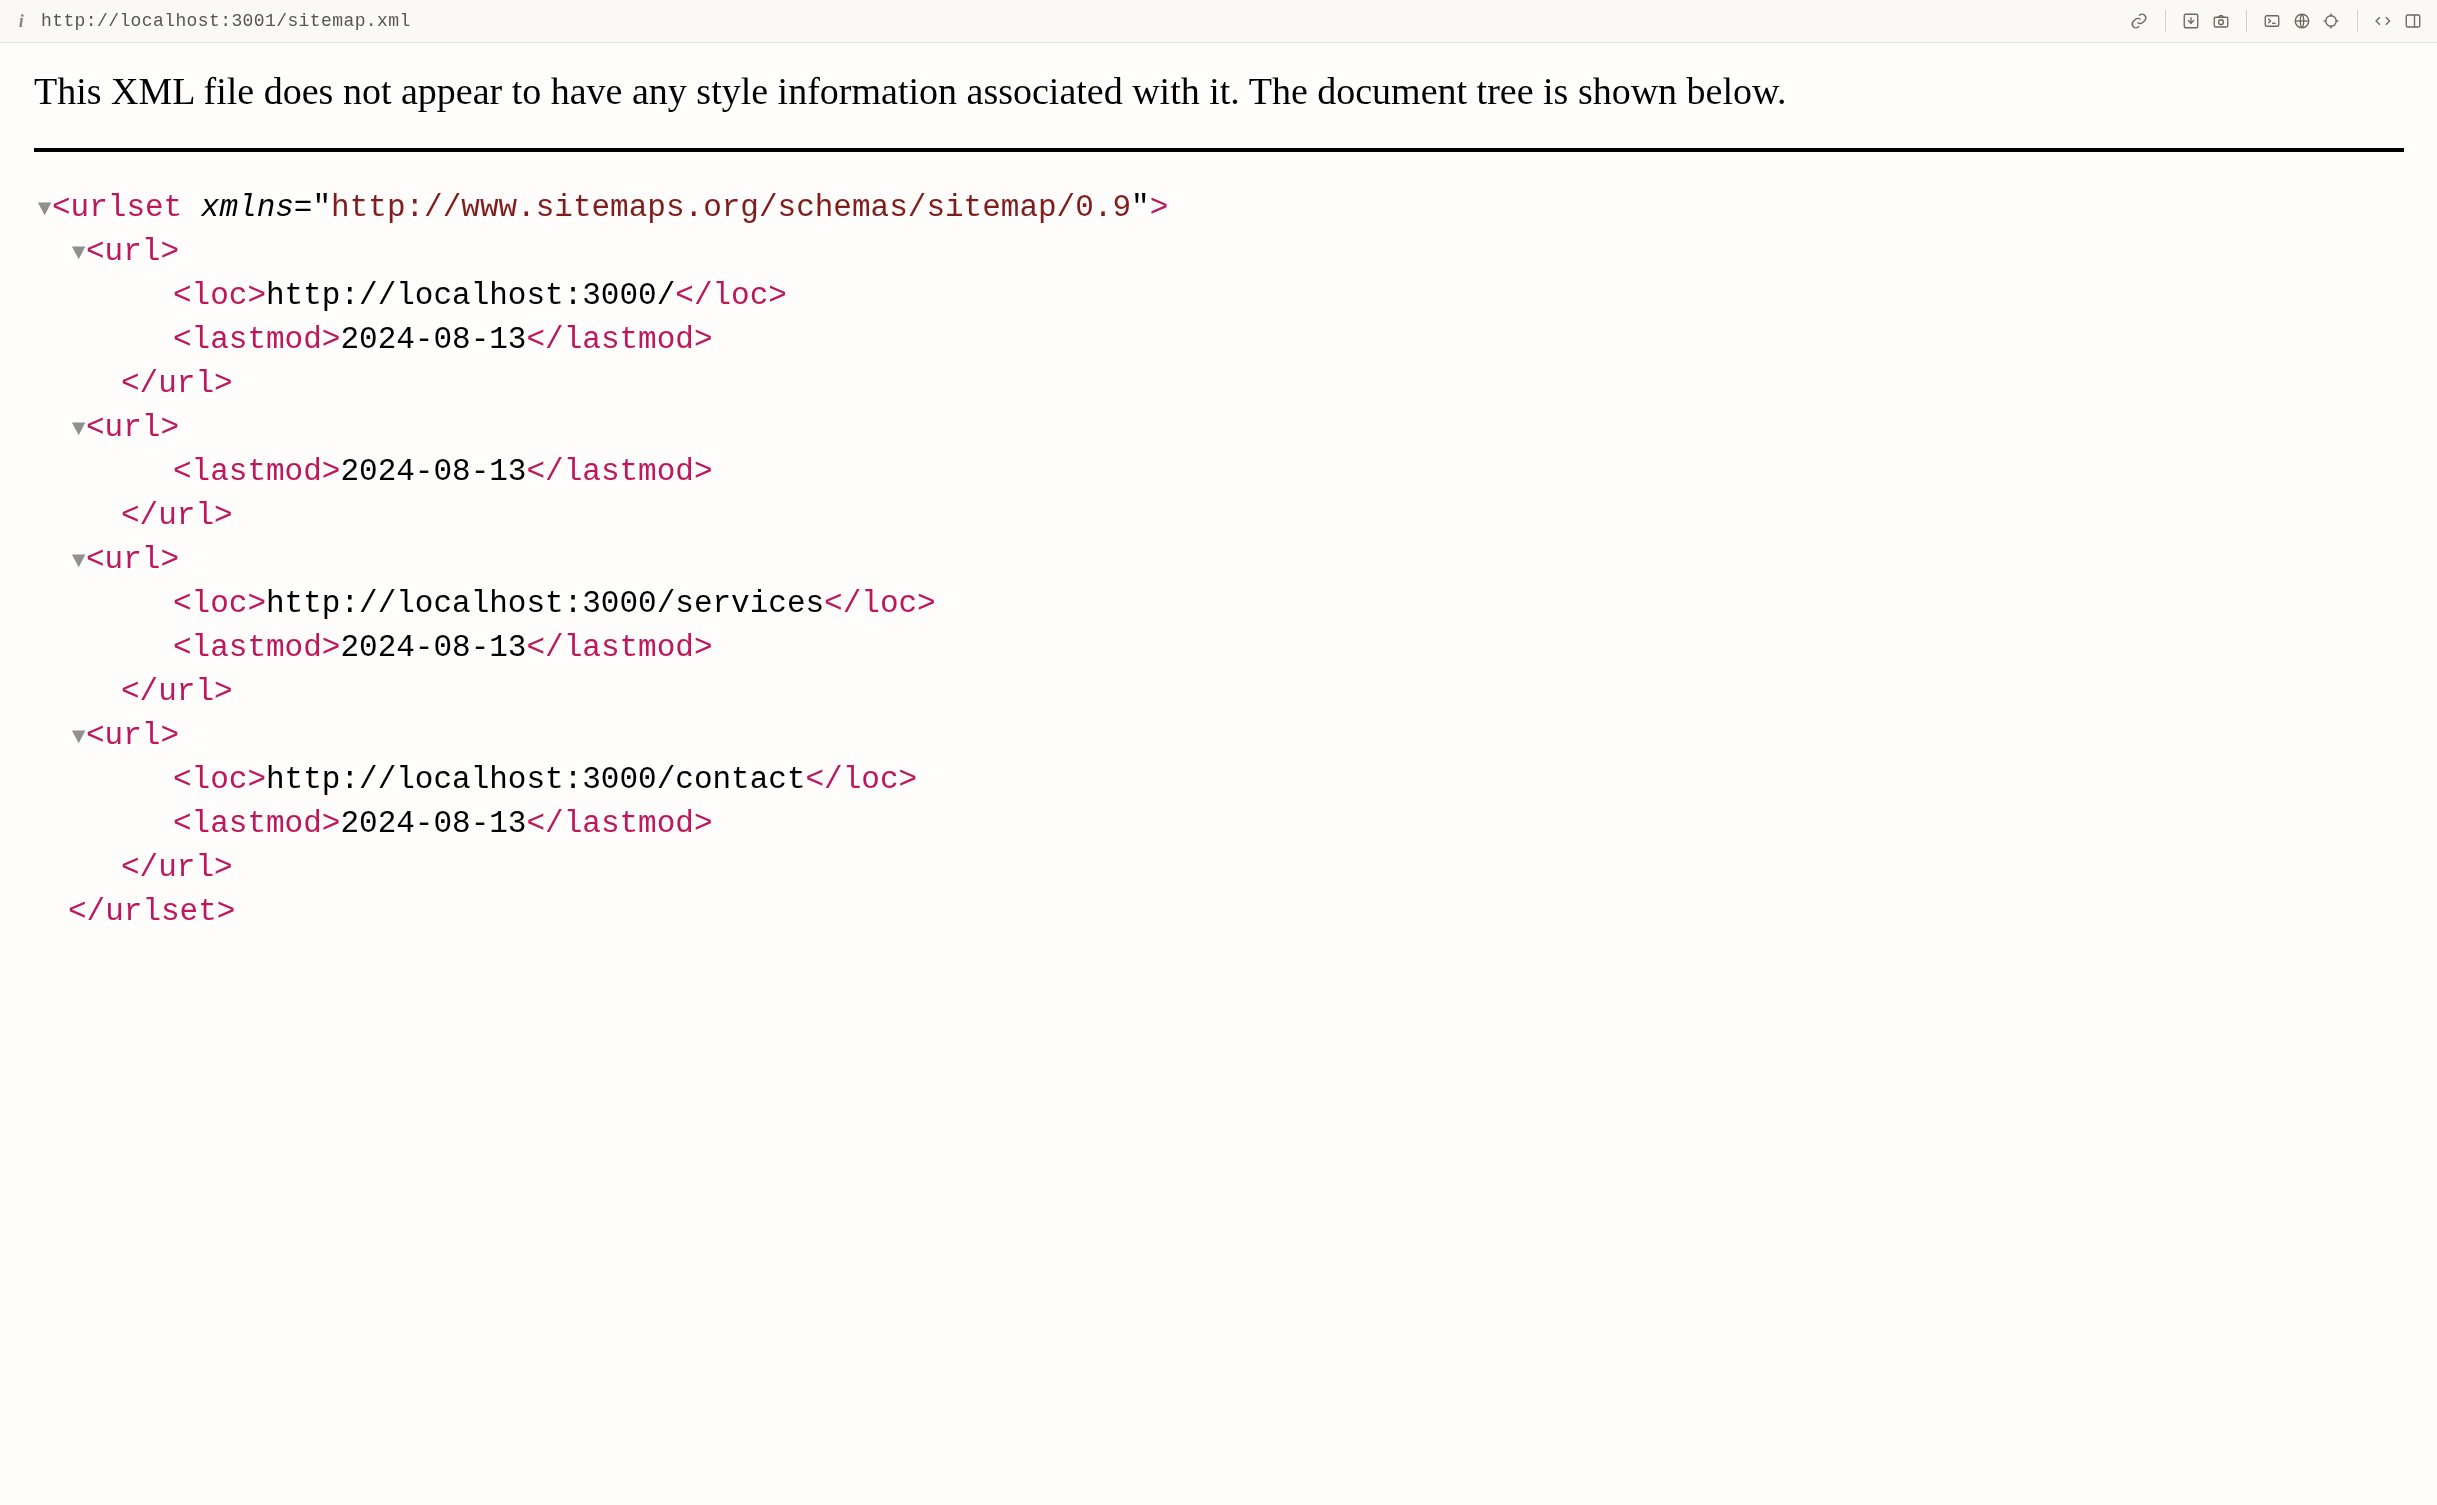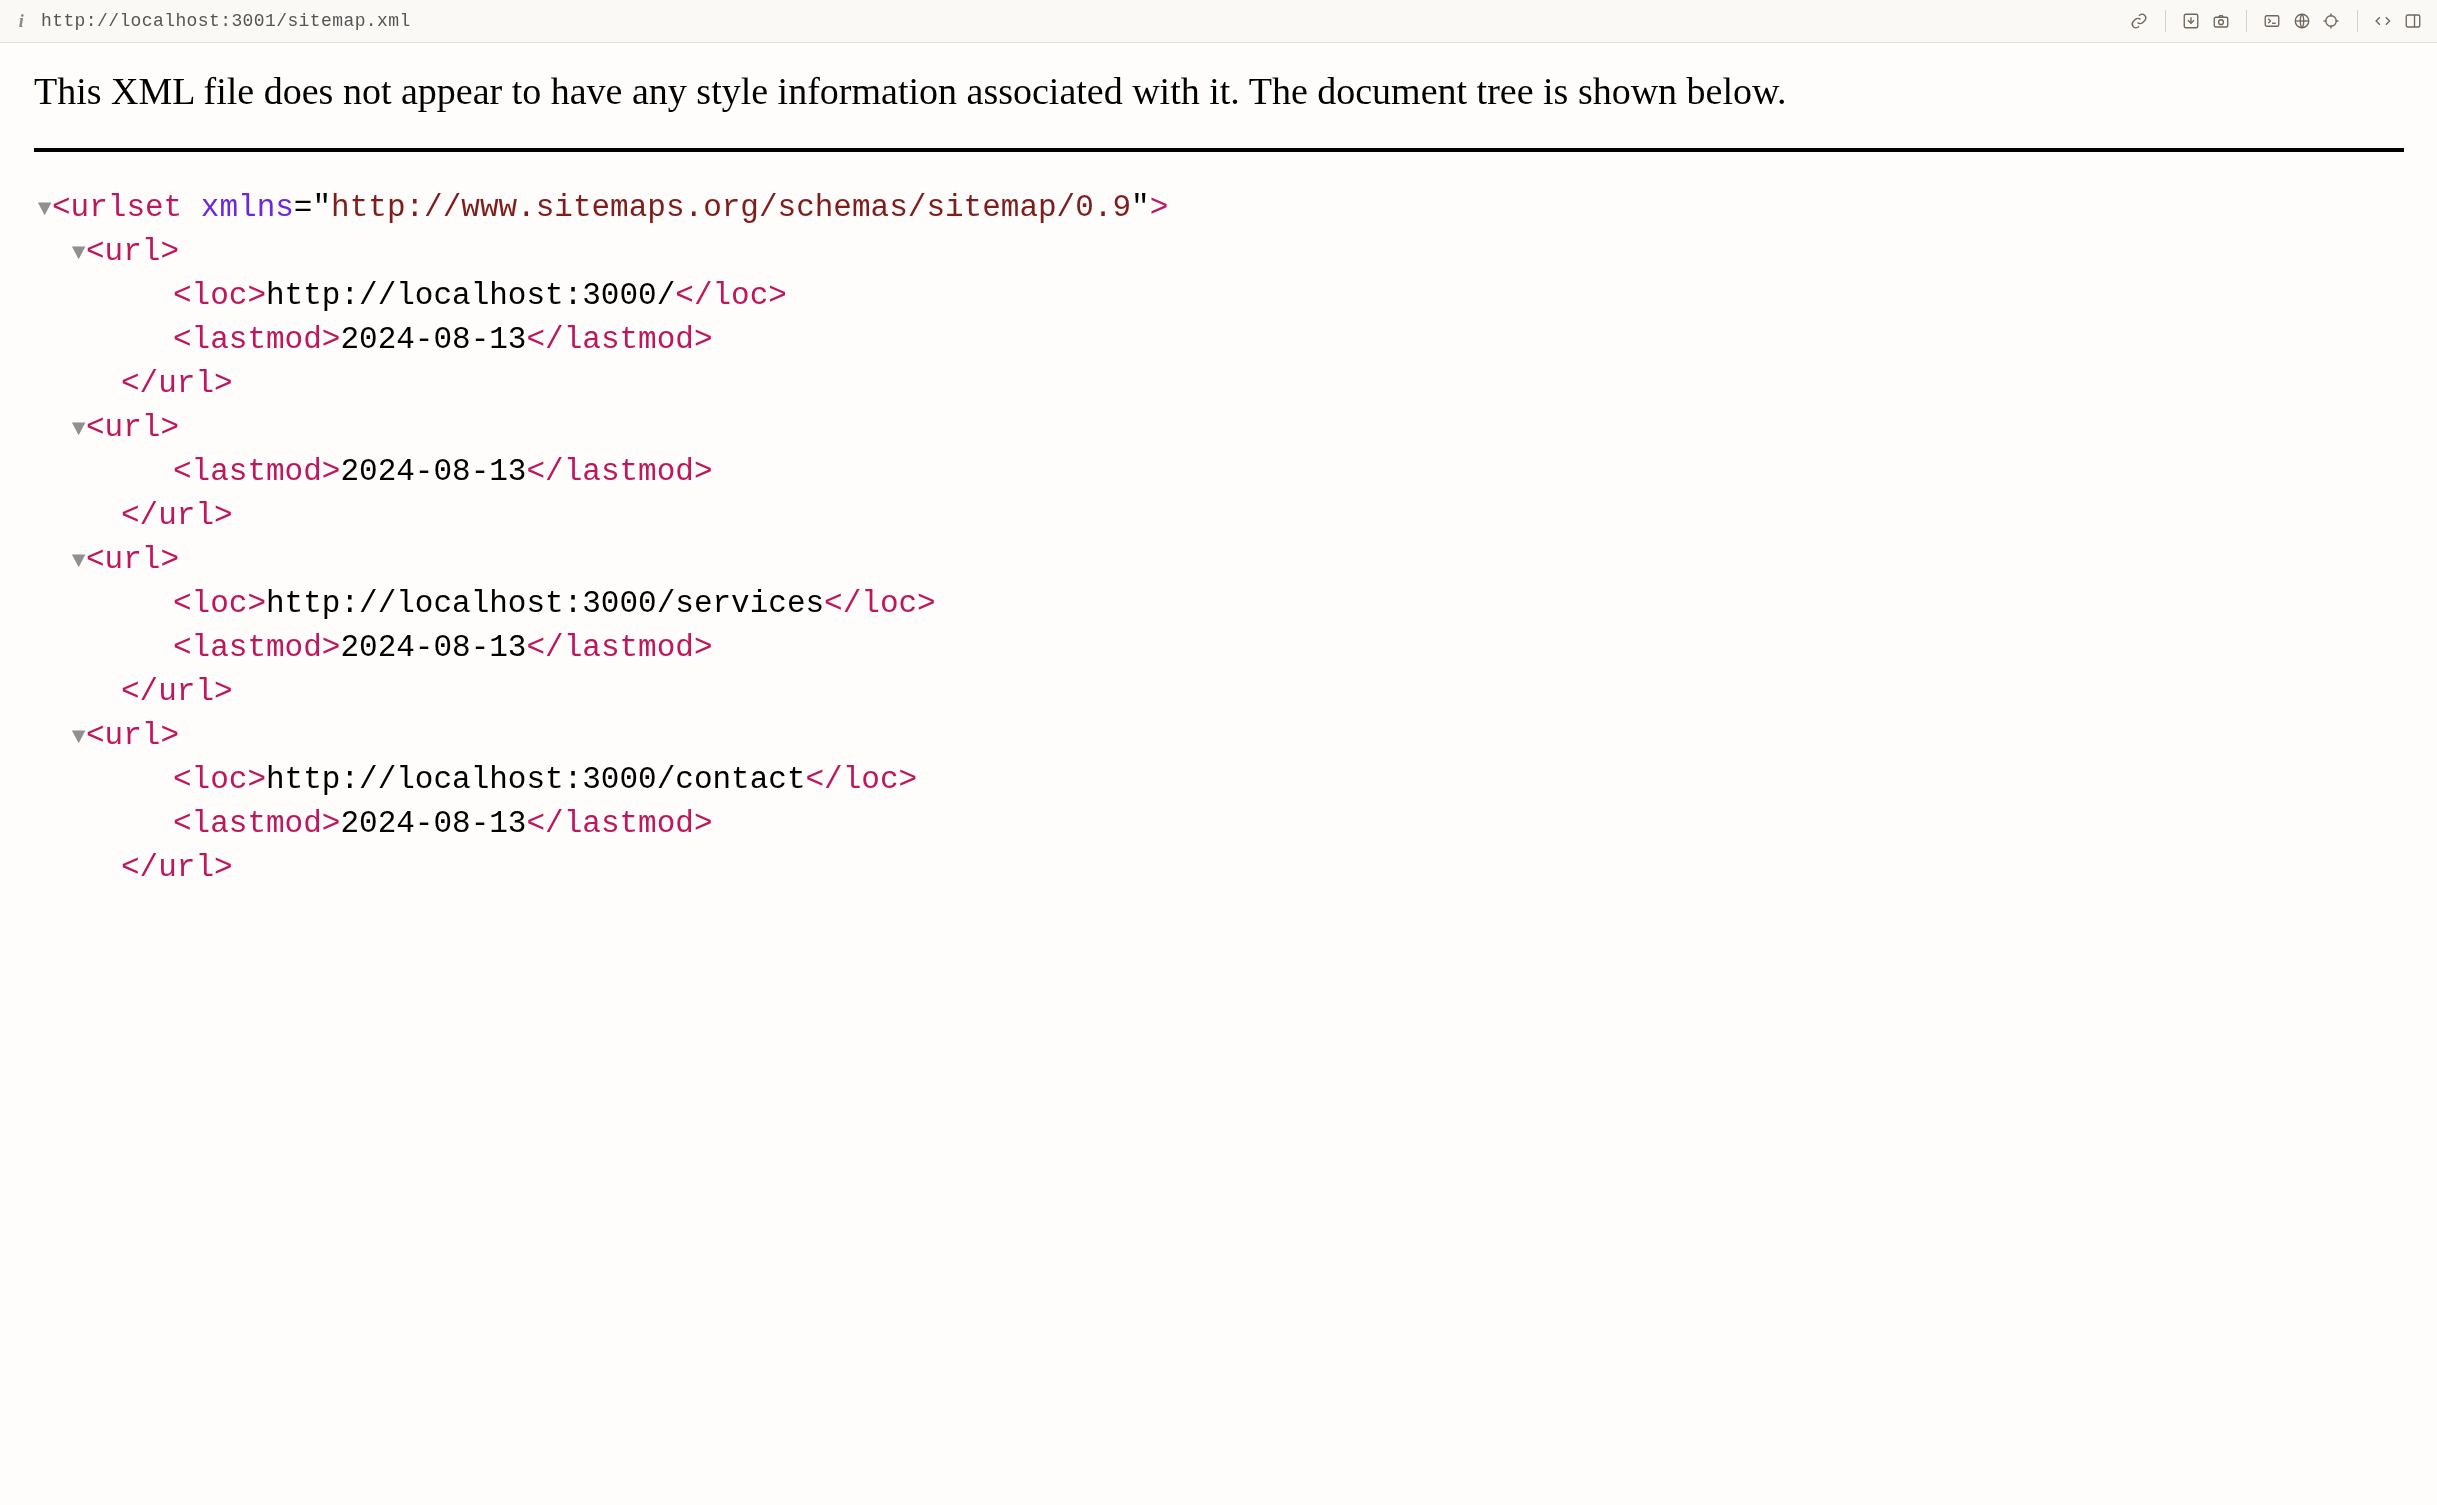--- a/index.html
+++ b/index.html
@@ -103,21 +103,21 @@
     width: 21.3px;
     text-align: center;
     color: #909090;
     user-select: none;
     font-size: 23px;
     vertical-align: 1.6px;
     margin-right: -3.3px;
   }
 
   .tag   { color: #be185d; }  
-  .attr  { color: #6d28d9; }  
+  .attr  { color: #000000; font-style: italic; }  
   .punct { color: #000; }
   .str   { color: #7f1d1d; }  
   .text  { color: #000; }
 </style>
 </head>
 <body>
 
 <div class="toolbar">
   <div class="toolbar-left">
     <span class="info-icon-box">i</span>
@@ -199,15 +199,16 @@
       <span class="line ind3"><span class="tag">&lt;lastmod&gt;</span><span class="text">2024-08-13</span><span class="tag">&lt;/lastmod&gt;</span></span>
       <span class="line ind2"><span class="tag">&lt;/url&gt;</span></span>
       <span class="line ind1"><span class="toggle">▼</span><span class="tag">&lt;url&gt;</span></span>
       <span class="line ind3"><span class="tag">&lt;loc&gt;</span><span class="text">http://localhost:3000/services</span><span class="tag">&lt;/loc&gt;</span></span>
       <span class="line ind3"><span class="tag">&lt;lastmod&gt;</span><span class="text">2024-08-13</span><span class="tag">&lt;/lastmod&gt;</span></span>
       <span class="line ind2"><span class="tag">&lt;/url&gt;</span></span>
       <span class="line ind1"><span class="toggle">▼</span><span class="tag">&lt;url&gt;</span></span>
       <span class="line ind3"><span class="tag">&lt;loc&gt;</span><span class="text">http://localhost:3000/contact</span><span class="tag">&lt;/loc&gt;</span></span>
       <span class="line ind3"><span class="tag">&lt;lastmod&gt;</span><span class="text">2024-08-13</span><span class="tag">&lt;/lastmod&gt;</span></span>
       <span class="line ind2"><span class="tag">&lt;/url&gt;</span></span>
+      <span class="line ind1"><span class="tag">&lt;/urlset&gt;</span></span>
     </div>
 </div>
 
 
 </body></html>

